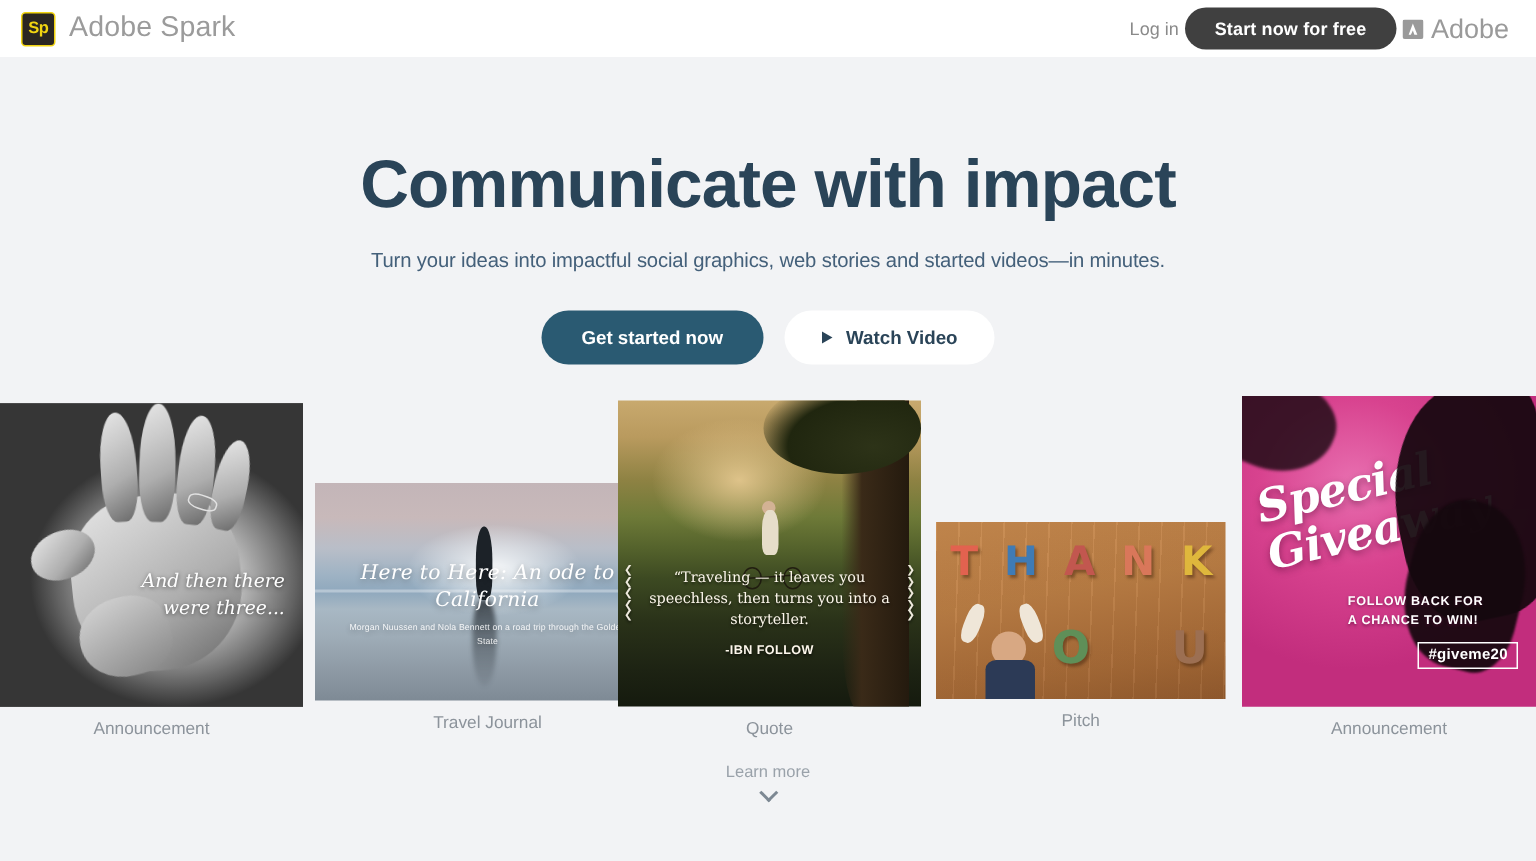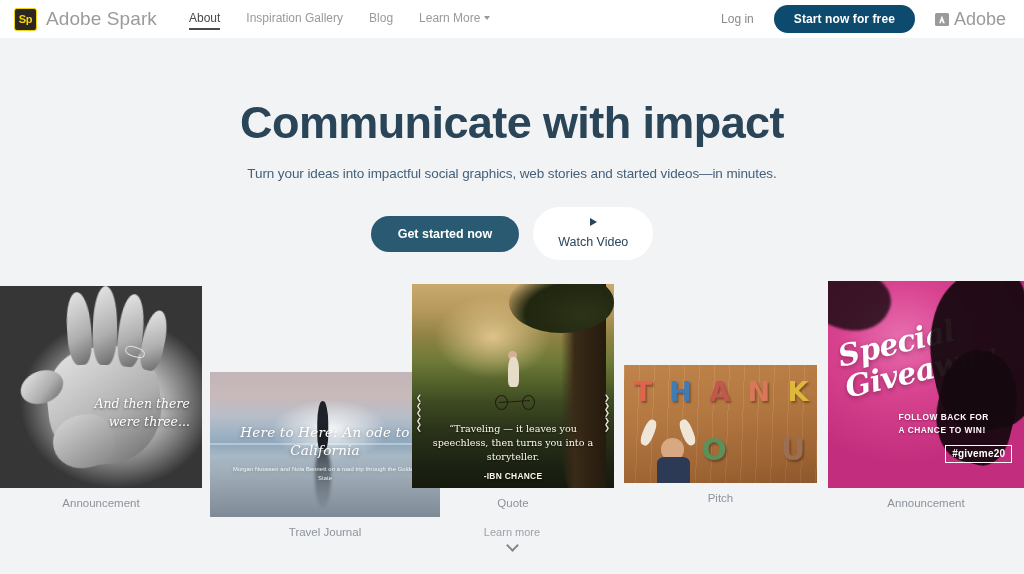--- a/index.html
+++ b/index.html
@@ -95,32 +95,32 @@
     border-left: 3.2px solid transparent;
     border-right: 3.2px solid transparent;
     border-top: 4px solid #9a9a9a;
     vertical-align: 2px;
   }
 
   .header-right {
     margin-left: auto;
     display: flex;
     align-items: center;
-    gap: 20px;
+    gap: 4px;
   }
 
   .login-link {
     font-size: 12px;
     color: #8a8a8a;
     cursor: pointer;
     white-space: nowrap;
   }
 
   .cta-start {
-    background: #0c4a6e;
+    background: #404040;
     color: #ffffff;
     border: none;
     border-radius: 999px;
     font-family: inherit;
     font-size: 12px;
     font-weight: bold;
     padding: 7px 20px;
     cursor: pointer;
     white-space: nowrap;
     letter-spacing: 0.1px;
@@ -180,28 +180,27 @@
     white-space: nowrap;
   }
 
   .btn-secondary {
     background: #ffffff;
     color: #2a4458;
     border: none;
     border-radius: 999px;
     font-family: inherit;
     font-size: 12.5px;
-    font-weight: normal;
+    font-weight: bold;
     padding: 11px 25px;
     cursor: pointer;
     white-space: nowrap;
     display: flex;
     align-items: center;
     gap: 9px;
-    flex-direction: column;
   }
 
   .play-tri {
     width: 0; height: 0;
     border-top: 4.5px solid transparent;
     border-bottom: 4.5px solid transparent;
     border-left: 7px solid #2a4458;
   }
 
   
@@ -230,21 +229,21 @@
     margin-top: 9px;
     text-align: center;
     font-size: 11.5px;
     color: #8c939b;
   }
 
   
   #card-0 { left: 0px;   top: 5px;  width: 202px; }
   #card-0 .card-img { height: 202px; }
 
-  #card-1 { left: 210px; top: 58px; width: 230px; margin-top: 33px; }
+  #card-1 { left: 210px; top: 58px; width: 230px; }
   #card-1 .card-img { height: 145px; }
 
   #card-2 { left: 412px; top: 3px;  width: 202px; }
   #card-2 .card-img { height: 204px; }
 
   #card-3 { left: 624px; top: 84px; width: 193px; }
   #card-3 .card-img { height: 118px; }
 
   #card-4 { left: 828px; top: 0px;  width: 196px; }
   #card-4 .card-img { height: 207px; }
@@ -421,21 +420,20 @@
     width: 84%; height: 1.4px;
     background: rgba(30,24,14,0.9);
     transform: rotate(-4deg);
   }
   .quote-box {
     position: absolute;
     left: 9%; right: 9%;
     top: 55%;
     text-align: center;
     color: #fdf7ec;
-    margin-top: 26px;
   }
   .quote-text {
     font-family: "DejaVu Serif", serif;
     font-size: 9.6px;
     line-height: 1.45;
     text-shadow: 0 1px 2px rgba(0,0,0,0.6);
   }
   .quote-author {
     margin-top: 7px;
     font-size: 8.4px;
@@ -632,34 +630,20 @@
 </head>
 <body>
 
 <div class="header">
 
   <div class="brand">
     <div class="brand-mark">Sp</div>
     <div class="brand-name">Adobe Spark</div>
   </div>
 
-  <div class="nav">
-    <div class="nav-item active">
-      <span>About</span>
-    </div>
-    <div class="nav-item">
-      <span>Inspiration Gallery</span>
-    </div>
-    <div class="nav-item">
-      <span>Blog</span>
-    </div>
-    <div class="nav-item">
-      <span>Learn More</span><span class="nav-caret"></span>
-    </div>
-  </div>
 
   <div class="header-right">
     <div class="login-link">Log in</div>
     <button class="cta-start">Start now for free</button>
     <div class="adobe-block">
       <svg width="14" height="13" viewBox="0 0 14 13">
         <rect x="0" y="0" width="14" height="13" rx="1.5" fill="#9a9a9a"></rect>
         <path d="M4.1 10.2 L6.9 2.6 L9.9 10.2 L7.9 10.2 L6.9 7.4 L5.6 10.2 Z" fill="#ffffff"></path>
       </svg>
       <span class="adobe-word">Adobe</span>
@@ -719,21 +703,21 @@
         <div class="cyc-head"></div>
         <div class="cyc-body"></div>
         <div class="cyc-bar"></div>
         <div class="cyc-wheel cyc-w1"></div>
         <div class="cyc-wheel cyc-w2"></div>
       </div>
       <div class="laurel laurel-l">❮<br>❮<br>❮<br>❮<br>❮</div>
       <div class="laurel laurel-r">❯<br>❯<br>❯<br>❯<br>❯</div>
       <div class="quote-box">
         <div class="quote-text">“Traveling — it leaves you speechless, then turns you into a storyteller.</div>
-        <div class="quote-author">-IBN CHANCE</div>
+        <div class="quote-author">-IBN FOLLOW</div>
       </div>
     </div>
     <div class="card-label">Quote</div>
   </div>
 
   <div class="card" id="card-3">
     <div class="card-img bg-wood">
       <div class="thank-row">
         <span class="tl" style="color:#e2624f">T</span>
         <span class="tl" style="color:#3f7bb5">H</span>

